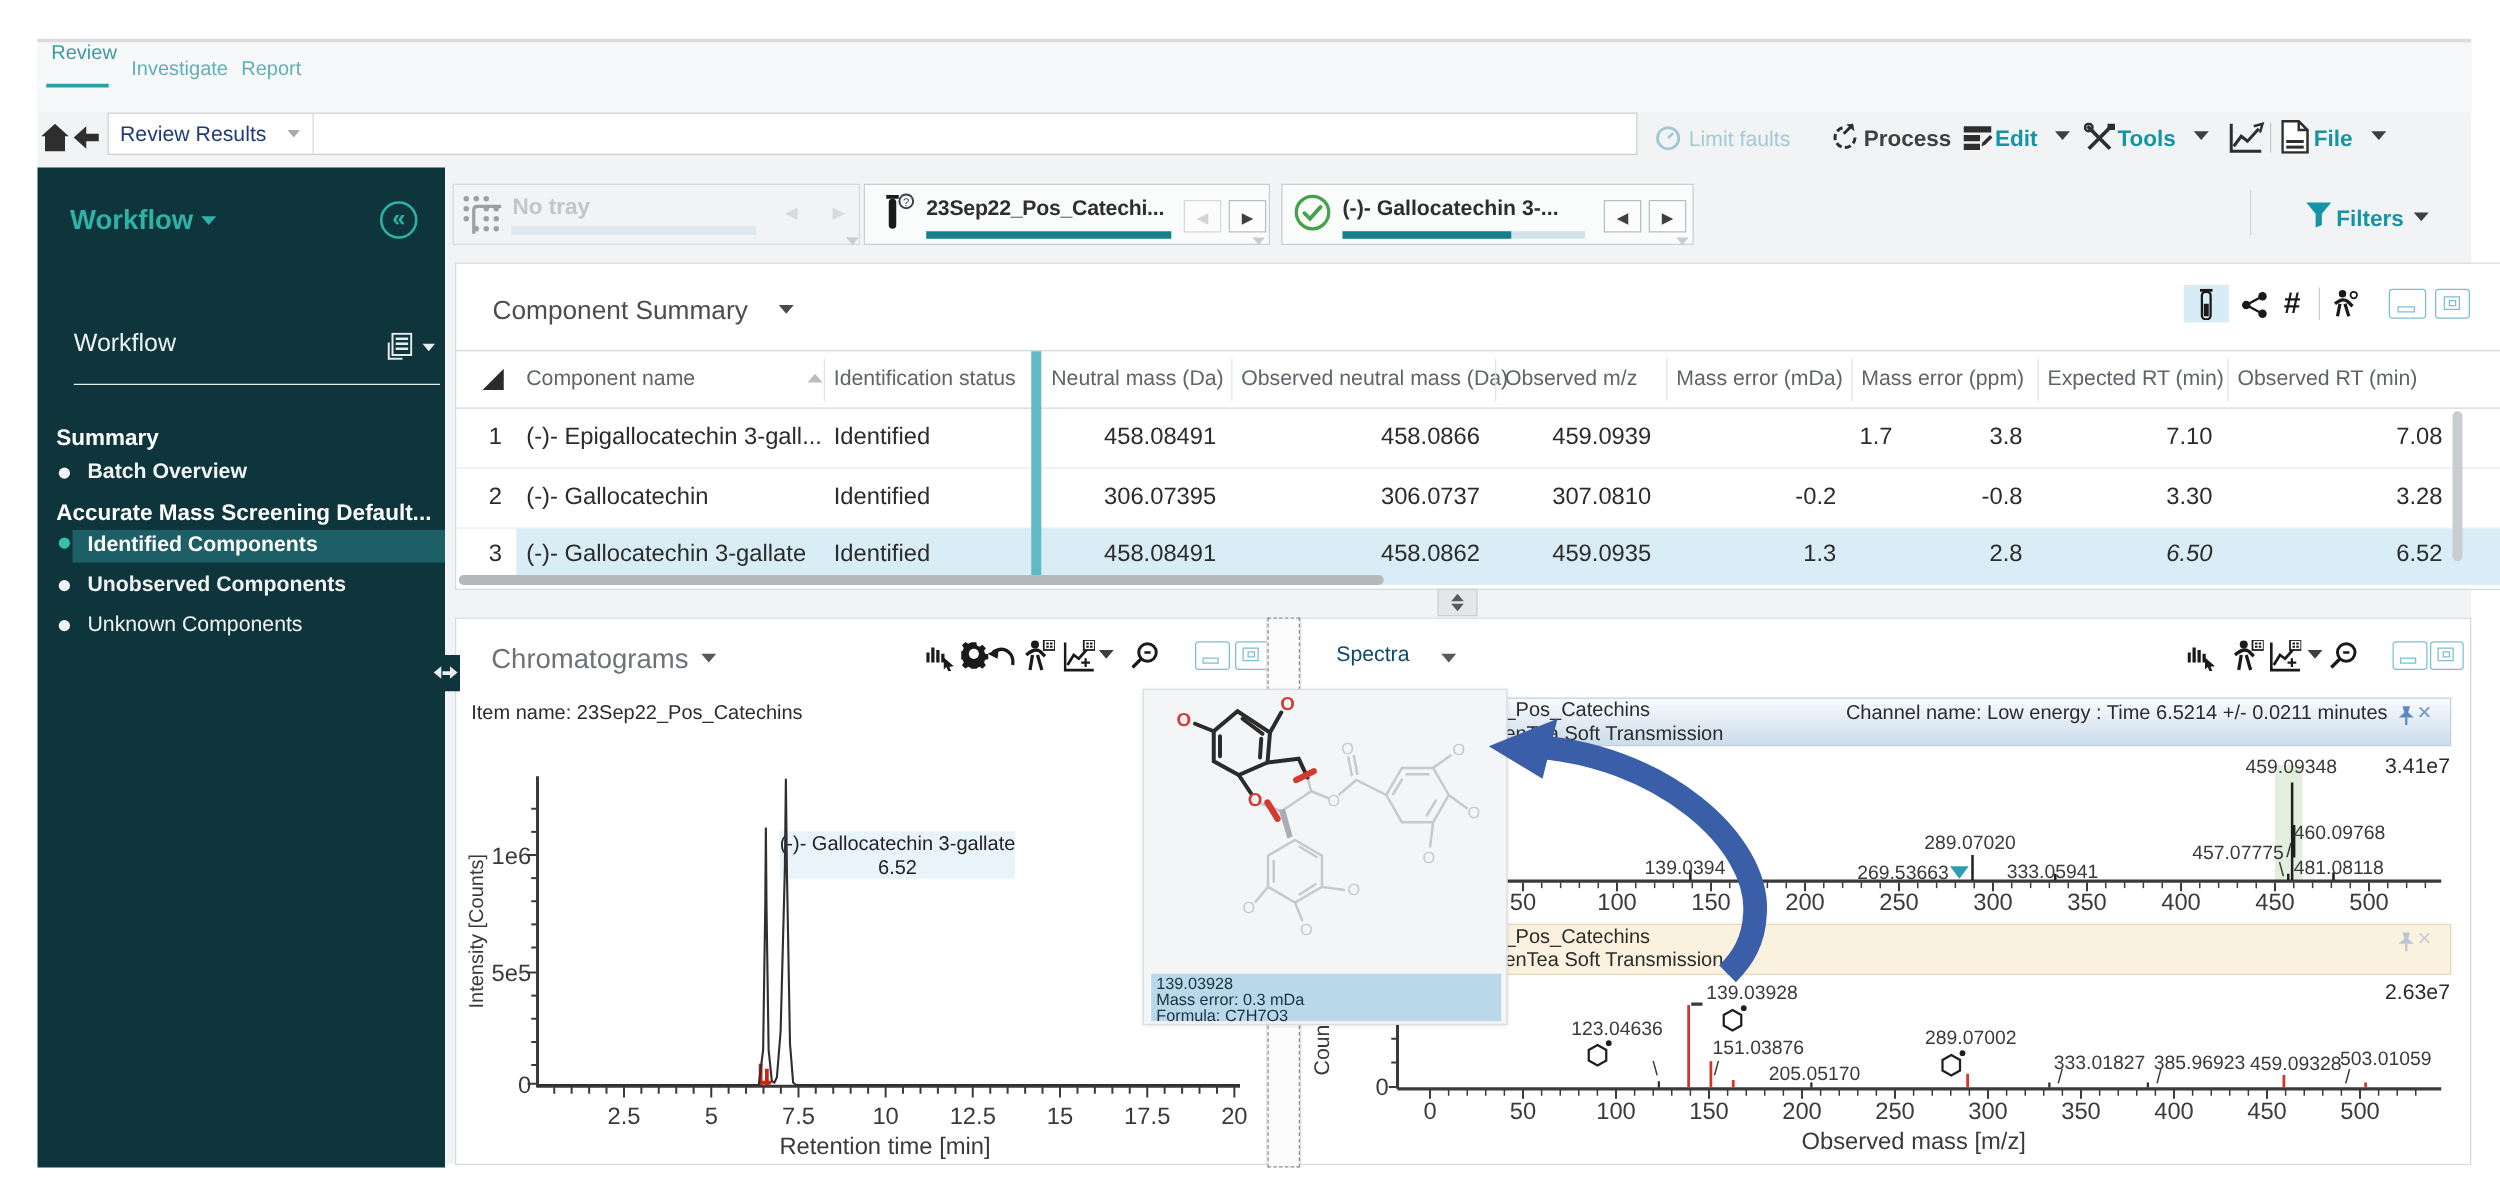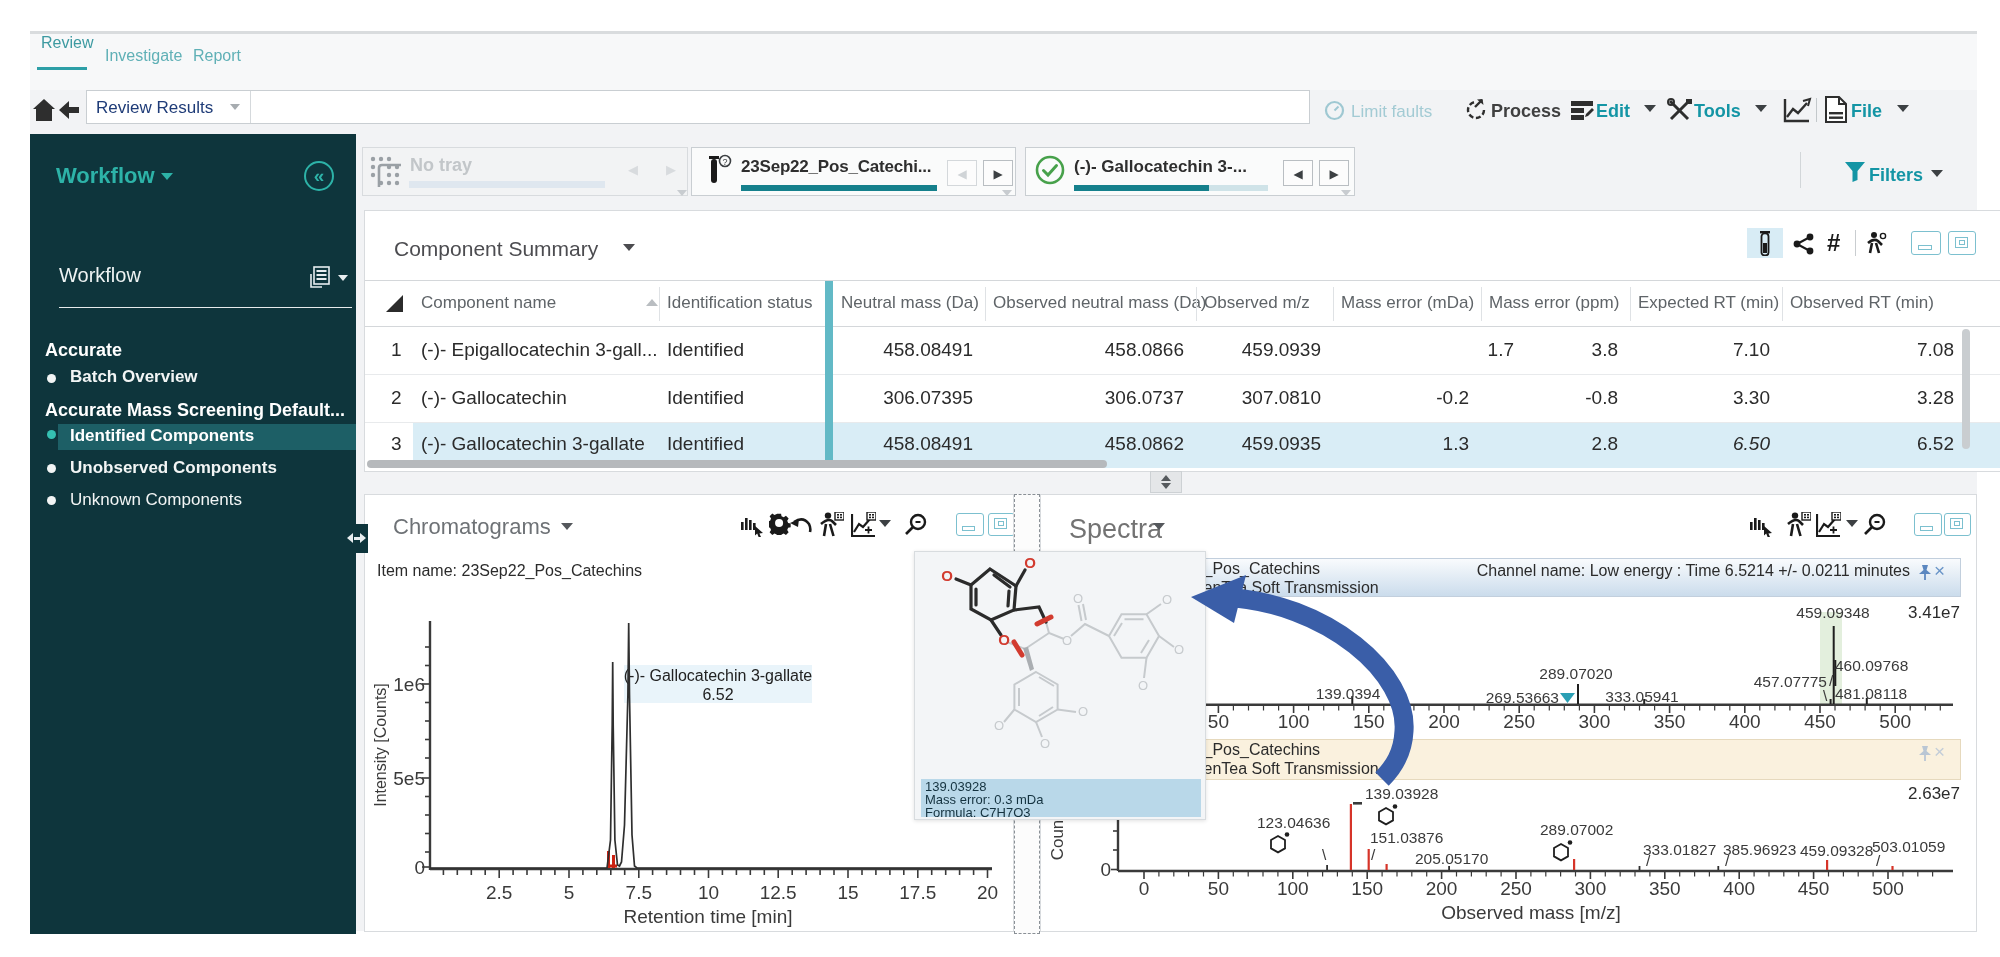--- a/index.html
+++ b/index.html
@@ -106,21 +106,21 @@
             <rect x="6" y="1" width="15" height="17" fill="none" stroke="#e8eef0" stroke-width="1.6"></rect>
             <rect x="8.5" y="4" width="10" height="2" fill="#e8eef0"></rect>
             <rect x="8.5" y="8" width="10" height="2" fill="#e8eef0"></rect>
             <rect x="8.5" y="12" width="10" height="2" fill="#e8eef0"></rect>
             <path d="M3 8 L3 21 L14 21" stroke="#e8eef0" stroke-width="1.6" fill="none"></path>
           </svg>
     </div>
     <div class="abs caret sm" style="left:308px;top:141px;border-top-color:#e8eef0;"></div>
     <div class="abs" style="left:29px;top:173px;width:293px;height:1px;background:#e6ebec;"></div>
 
-    <div class="abs" style="left:15px;top:206px;font-size:18px;color:#ffffff;font-weight:bold;">Accurate</div>
+    <div class="abs" style="left:15px;top:206px;font-size:18px;color:#ffffff;font-weight:bold;">Summary</div>
     <div class="abs" style="left:17px;top:240px;width:9px;height:9px;border-radius:50%;background:#f2f5f5;"></div>
     <div class="abs" style="left:40px;top:233px;font-size:17px;color:#f2f5f5;font-weight:bold;">Batch Overview</div>
     <div class="abs" style="left:15px;top:266px;font-size:18px;color:#ffffff;font-weight:bold;">Accurate Mass Screening Default...</div>
     <div class="abs" style="left:28px;top:290px;width:298px;height:26px;background:#1d5f66;"></div>
     <div class="abs" style="left:17px;top:296px;width:9px;height:9px;border-radius:50%;background:#35c0b2;"></div>
     <div class="abs" style="left:40px;top:292px;font-size:17px;color:#ffffff;font-weight:bold;">Identified Components</div>
     <div class="abs" style="left:17px;top:330px;width:9px;height:9px;border-radius:50%;background:#f2f5f5;"></div>
     <div class="abs" style="left:40px;top:324px;font-size:17px;color:#f2f5f5;font-weight:bold;">Unobserved Components</div>
     <div class="abs" style="left:17px;top:362px;width:9px;height:9px;border-radius:50%;background:#f2f5f5;"></div>
     <div class="abs" style="left:40px;top:356px;font-size:17px;color:#f2f5f5;font-weight:normal;">Unknown Components</div>
@@ -437,21 +437,21 @@
           </g>
 
       <path d="M65 373 L242 373 L245.5 345 L247.2 230 L247.7 167 L248.2 230 L249.9 345 L252.5 370 L254.5 371 L256.5 367 L259.5 330 L262.9 200 L263.7 128 L264.5 200 L267 340 L269.5 371 L272 373 L627 373" fill="none" stroke="#2f2f2f" stroke-width="1.7"></path>
     </svg>
 
   </div>
 
   <div class="abs" style="left:984px;top:460px;width:26px;height:440px;border:1px dashed #8a9096;background:#fcfcfc;"></div>
 
   <div class="panel" id="spectrapanel" style="left:1010px;top:460px;width:937px;height:438px;overflow:hidden;">
-    <div class="abs" style="left:28px;top:19px;font-size:27px;color:#737373;text-align:right;">Spectra</div>
+    <div class="abs" style="left:28px;top:19px;font-size:17px;color:#0c4a6e;text-align:right;">Spectra</div>
     <div class="abs caret" style="left:112px;top:28px;border-top-color:#55585c;"></div>
 
     <svg class="abs" style="left:709px;top:19px;" width="24" height="23" viewBox="0 0 24 23">
           <rect x="0" y="8" width="2.6" height="8" fill="#1a1a1a"></rect>
           <rect x="4" y="4" width="2.6" height="12" fill="#1a1a1a"></rect>
           <rect x="8" y="6" width="2.6" height="10" fill="#1a1a1a"></rect>
           <rect x="12" y="9" width="2.6" height="7" fill="#1a1a1a"></rect>
           <path d="M14 12 L22 19 L18.4 19.4 L20 23 L17.6 23 L16.2 19.6 L14 21.6 Z" fill="#1a1a1a"></path>
         </svg>
     <svg class="abs" style="left:745px;top:17px;" width="25" height="26" viewBox="0 0 25 26">

